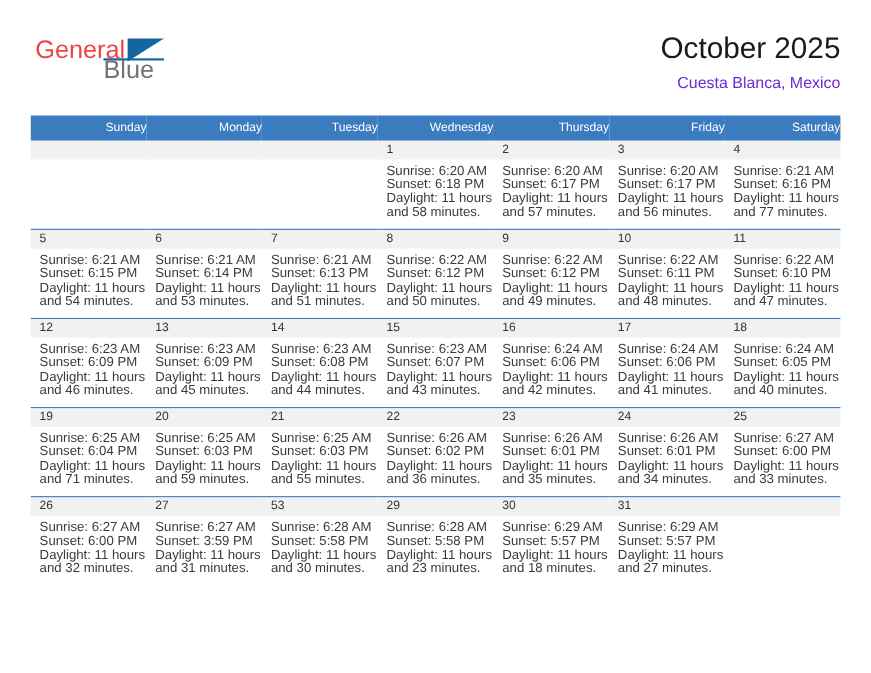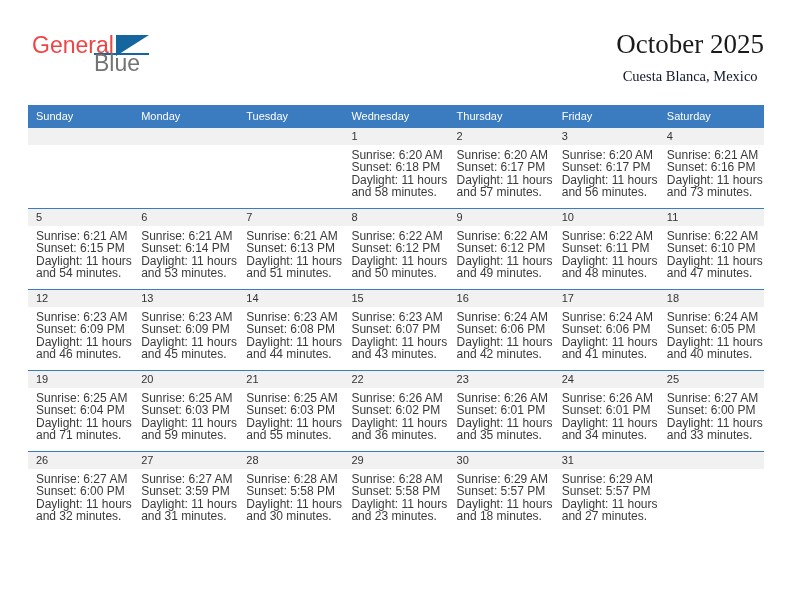--- a/index.html
+++ b/index.html
@@ -73,33 +73,32 @@
     top: 21px;
     width: 55px;
     height: 2px;
     background: #15659e;
   }
 
   .title-block {
     position: absolute;
     right: 0;
     top: 0;
-    text-align: center;
-    font-family: Liberation Serif, serif;
+    text-align: right;
   }
   .month-title {
     font-size: 27px;
     color: #1a1a1a;
     font-weight: 400;
     line-height: 32px;
     white-space: nowrap;
   }
   .location-sub {
     font-size: 14.5px;
-    color: #0f172a;
+    color: #6d28d9;
     font-weight: 400;
     line-height: 20px;
     margin-top: 6px;
     white-space: nowrap;
   }
 
   
   .calendar {
     position: absolute;
     left: 28px;
@@ -107,21 +106,21 @@
     width: 736px;
     border-collapse: collapse;
     table-layout: fixed;
   }
 
   .calendar th {
     background: #3b7bbf;
     color: #ffffff;
     font-size: 11px;
     font-weight: 400;
-    text-align: left;
+    text-align: right;
     padding: 5px 0 5px 8px;
     height: 11px;
     line-height: 13px;
     border: none;
     margin-top: 11px;
   }
 
   .calendar td {
     width: 105.14px;
     height: 80px;
@@ -227,21 +226,21 @@
               <div>Daylight: 11 hours</div>
               <div>and 56 minutes.</div>
             </div>
           </td>
           <td>
             <div class="daynum-strip">4</div>
             <div class="cell-body">
               <div>Sunrise: 6:21 AM</div>
               <div>Sunset: 6:16 PM</div>
               <div>Daylight: 11 hours</div>
-              <div>and 73 minutes.</div>
+              <div>and 77 minutes.</div>
             </div>
           </td>
         </tr>
         <tr class="week-row">
           <td>
             <div class="daynum-strip">5</div>
             <div class="cell-body">
               <div>Sunrise: 6:21 AM</div>
               <div>Sunset: 6:15 PM</div>
               <div>Daylight: 11 hours</div>
@@ -446,21 +445,21 @@
           <td>
             <div class="daynum-strip">27</div>
             <div class="cell-body">
               <div>Sunrise: 6:27 AM</div>
               <div>Sunset: 3:59 PM</div>
               <div>Daylight: 11 hours</div>
               <div>and 31 minutes.</div>
             </div>
           </td>
           <td>
-            <div class="daynum-strip">28</div>
+            <div class="daynum-strip">53</div>
             <div class="cell-body">
               <div>Sunrise: 6:28 AM</div>
               <div>Sunset: 5:58 PM</div>
               <div>Daylight: 11 hours</div>
               <div>and 30 minutes.</div>
             </div>
           </td>
           <td>
             <div class="daynum-strip">29</div>
             <div class="cell-body">

